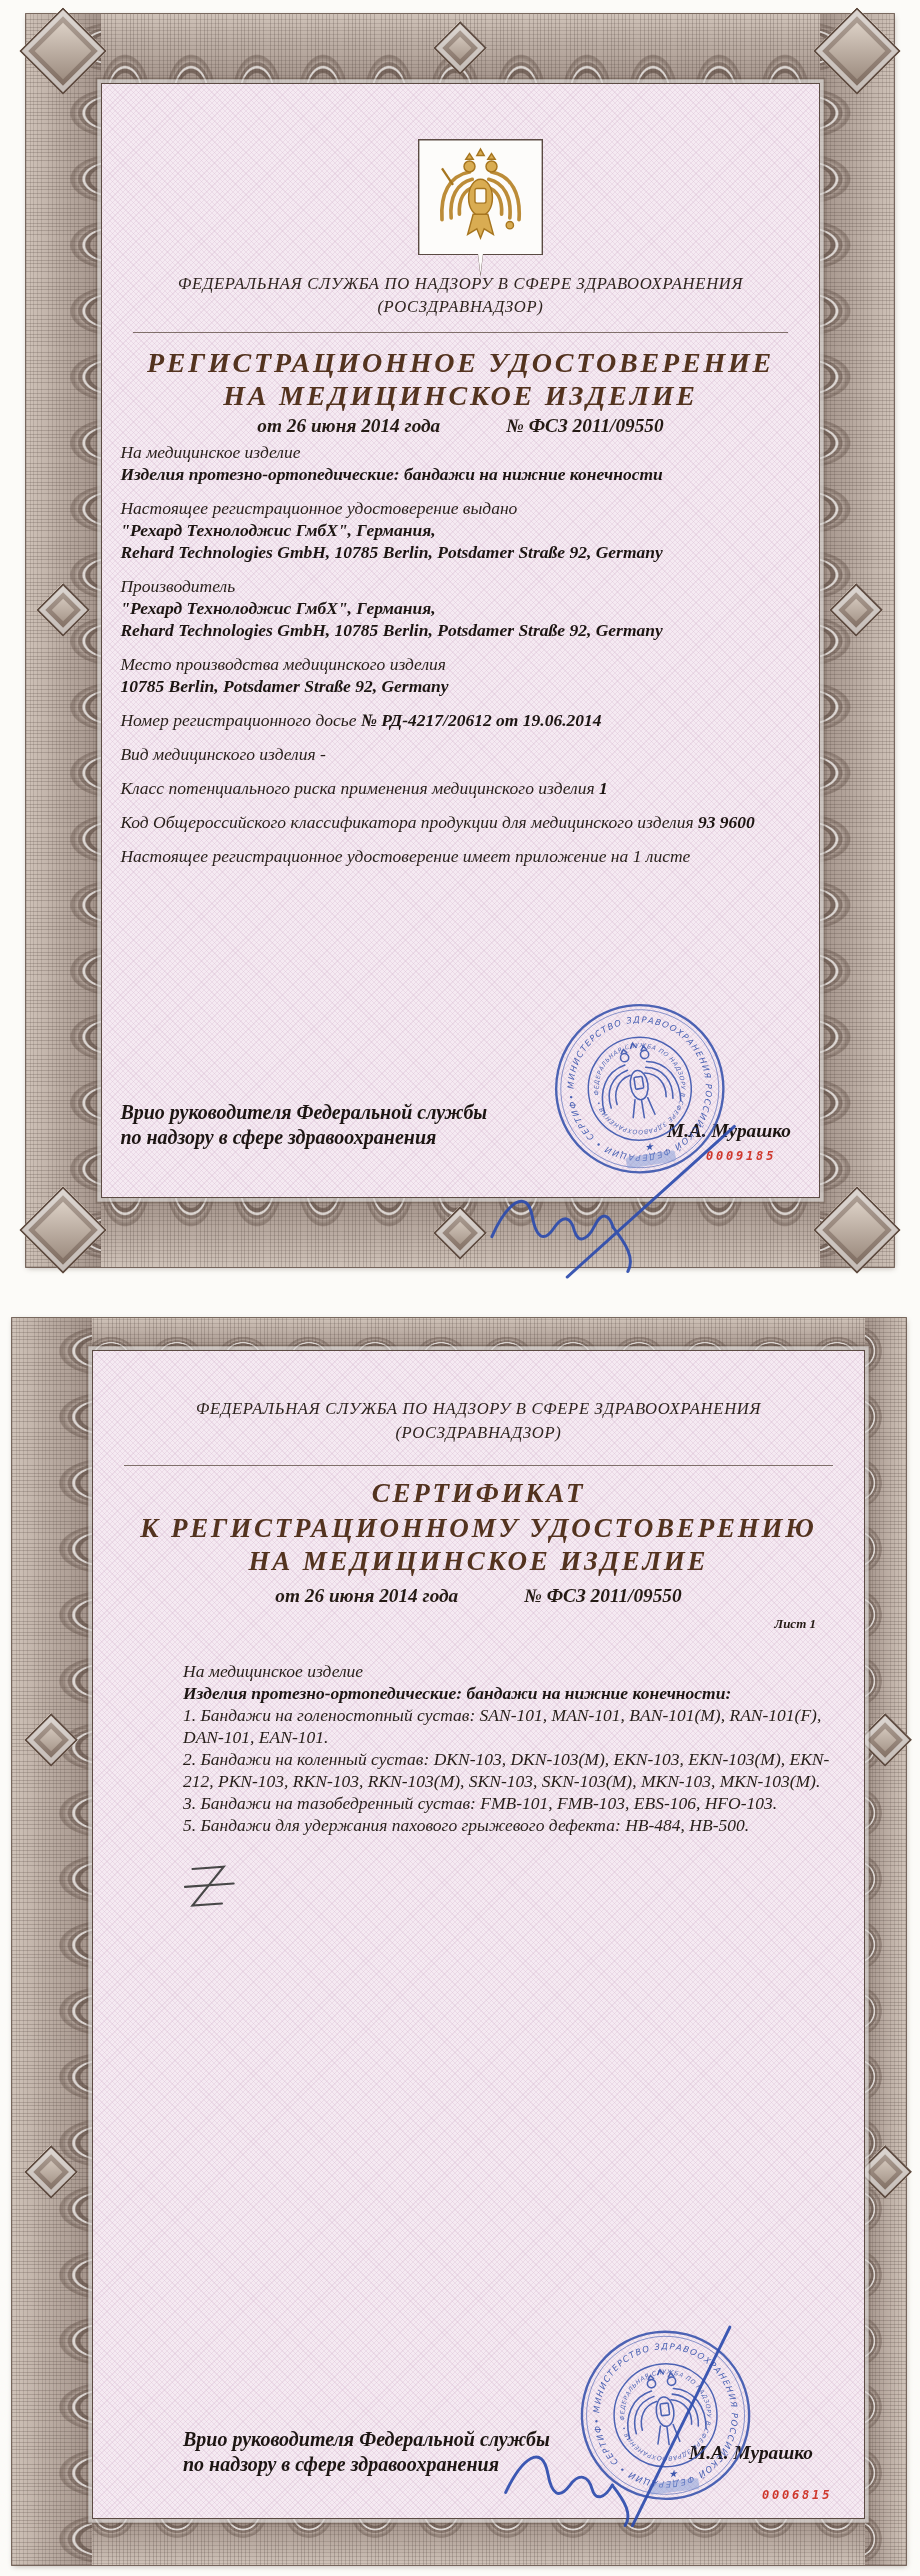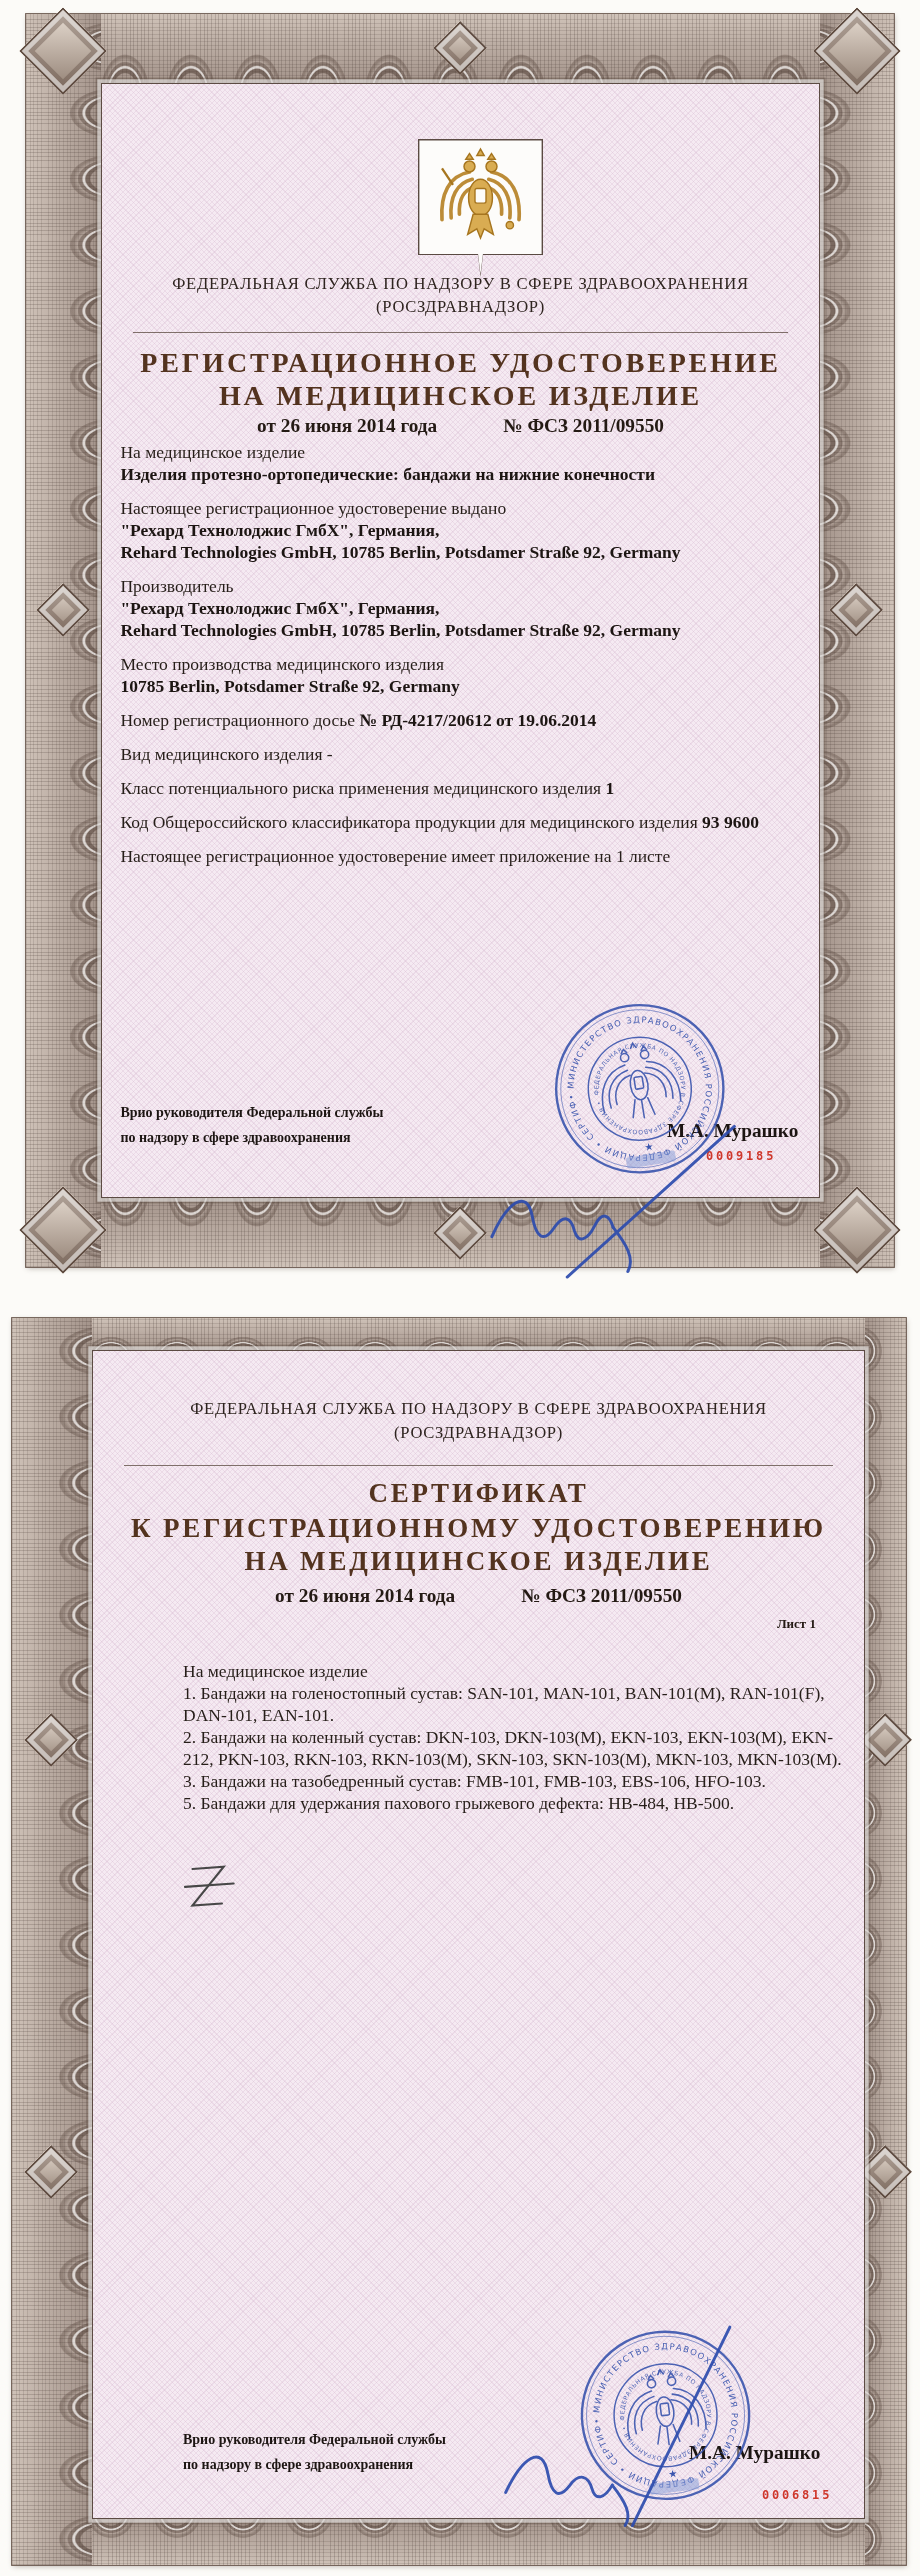--- a/index.html
+++ b/index.html
@@ -38,40 +38,40 @@
   .orn{position:absolute;width:53px;height:53px;}
   .orn i{inset:7.4px;}
 
   
   .interior{position:absolute;left:var(--bl);right:var(--br);top:var(--bt);bottom:var(--bb);
     background:
       repeating-linear-gradient(45deg, rgba(213,182,206,.30) 0 0.9px, transparent 0.9px 3.7px),
       repeating-linear-gradient(-45deg, rgba(213,182,206,.30) 0 0.9px, transparent 0.9px 3.7px),
       #f5eaf2;
     border:1.8px solid #5c4b43;
-    box-shadow:0 0 0 3.7px rgba(255,255,255,.55), 0 0 0 5.5px rgba(92,75,64,.35);}
+    box-shadow:0 0 0 3.7px rgba(255,255,255,.55), 0 0 0 5.5px rgba(92,75,64,.35);font-style:italic;}
 
   .abs{position:absolute;}
   .ctr{left:0;right:0;text-align:center;}
 
   .org-line{font-size:16.6px;letter-spacing:0.7px;color:#2e241f;}
   .rule{position:absolute;left:31px;right:31px;border:0;border-top:0.9px solid rgba(90,72,62,.75);margin:0;}
   .title{font-weight:bold;font-size:28px;letter-spacing:2.8px;color:#53331f;}
   .title.sm{font-size:27px;}
   .dateline{display:flex;justify-content:center;gap:66px;font-weight:bold;font-size:19.3px;color:#241a14;}
   .sheet{position:absolute;font-weight:bold;font-size:13px;color:#241a14;}
 
   .bodytext{font-size:17.5px;line-height:22px;color:#261e19;}
   .bodytext p{margin:0 0 12px 0;}
   .bodytext .b, .b{font-weight:bold;color:#1c1512;}
   .items div{margin:0;}
   .doc2 .bodytext{line-height:22px;}
 
   .signame{font-weight:bold;font-size:19.3px;color:#1c1512;white-space:nowrap;}
-  .sigrole{font-weight:bold;font-size:14px;line-height:25px;color:#1c1512;}
+  .sigrole{font-weight:bold;font-size:20px;line-height:25px;color:#1c1512;}
   .serial{font-family:"DejaVu Sans Mono",monospace;font-weight:bold;font-size:12px;letter-spacing:2.8px;color:#cf382c;white-space:nowrap;}
 
   
   .plaque{filter:drop-shadow(0 0 0 transparent);}
   .plaque .outer{position:absolute;inset:0;background:#5a4a42;
     clip-path:polygon(0 0,100% 0,100% 84%,52% 84%,50% 100%,48% 84%,0 84%);}
   .plaque .innerw{position:absolute;inset:1.4px;background:#fdfcfa;
     clip-path:polygon(0 0,100% 0,100% 84%,52% 84%,50% 99%,48% 84%,0 84%);}
   .plaque svg{position:absolute;left:13px;top:7.4px;}
 
@@ -272,20 +272,21 @@
       <div class="abs ctr title sm" style="top:162px">К РЕГИСТРАЦИОННОМУ УДОСТОВЕРЕНИЮ</div>
       <div class="abs ctr title sm" style="top:195px">НА МЕДИЦИНСКОЕ ИЗДЕЛИЕ</div>
       <div class="abs ctr dateline" style="top:234px">
         <span>от 26 июня 2014 года</span>
         <span>№ ФСЗ 2011/09550</span>
       </div>
       <div class="sheet" style="right:48px;top:265px">Лист   1</div>
 
       <div class="abs bodytext items" style="left:90px;right:7.4px;top:309px">
         <div>На медицинское изделие</div>
+        <div class="b">Изделия протезно-ортопедические: бандажи на нижние конечности:</div>
         <div>1. Бандажи на голеностопный сустав: SAN-101, MAN-101, BAN-101(M), RAN-101(F), DAN-101, EAN-101.</div>
         <div>2. Бандажи на коленный сустав: DKN-103, DKN-103(M), EKN-103, EKN-103(M), EKN-212, PKN-103, RKN-103, RKN-103(M), SKN-103, SKN-103(M), MKN-103, MKN-103(M).</div>
         <div>3. Бандажи на тазобедренный сустав: FMB-101, FMB-103, EBS-106, HFO-103.</div>
         <div>5. Бандажи для удержания пахового грыжевого дефекта: HB-484, HB-500.</div>
       </div>
 
       <svg class="zmark" style="left:87px;top:508px" width="61" height="61" viewBox="0 0 70 70">
         <g fill="none" stroke="#474747" stroke-width="2.4" stroke-linecap="round" transform="rotate(-4 35 35)">
           <path d="M16,10 H52 L13,52 H47"></path>
           <path d="M6,30 H62"></path>

